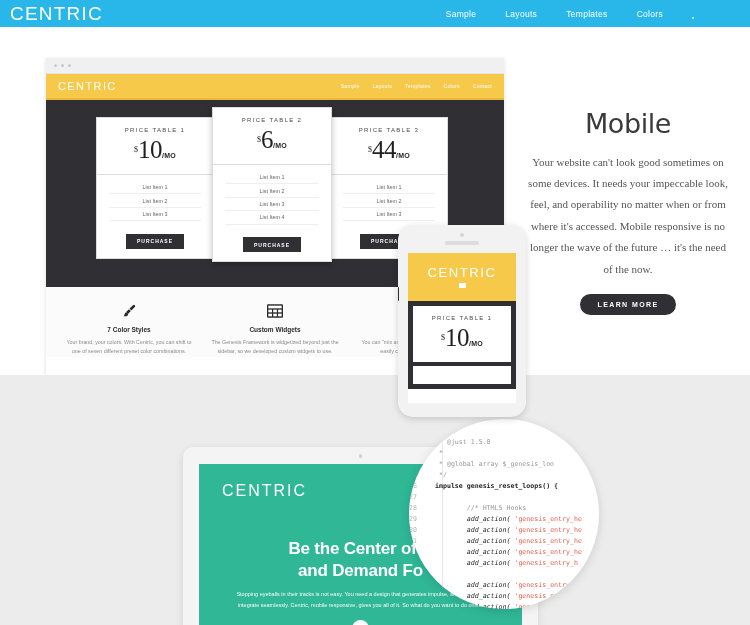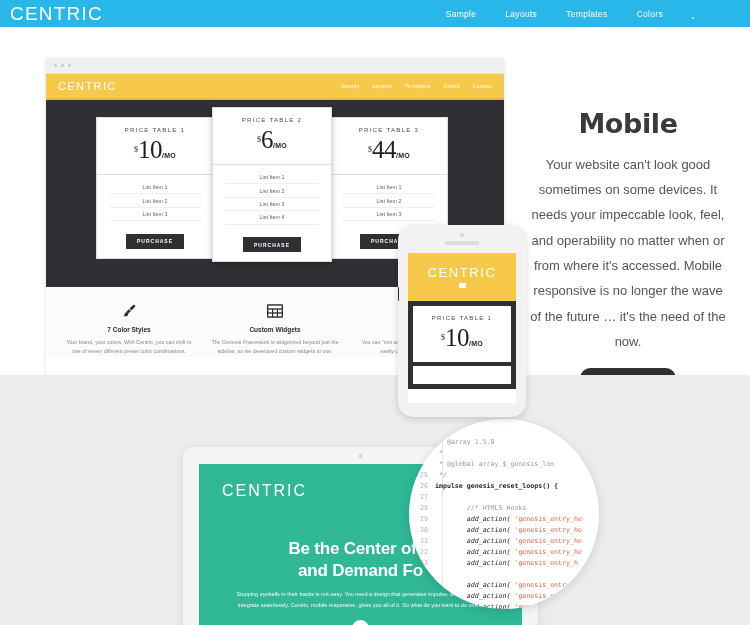--- a/index.html
+++ b/index.html
@@ -96,24 +96,24 @@
   .phone-logo { color:#ffffff; font-size:13px; letter-spacing:1.6px; }
   .phone-burger { width:7px;height:5px;background:#ffffff;margin-top:3px; }
   .phone-body { background:#2f2f34; padding:5px; }
   .phone-card { background:#ffffff; text-align:center; padding:9px 4px 10px; }
   .phone-card2 { background:#ffffff; margin-top:4px; height:18px; }
   .phone-side { position:absolute; left:-2px; top:62px; width:3px; height:14px; background:#2f2f34; border-radius:1px;}
 
   
   .hero-right { position:absolute; left:528px; top:80px; width:200px; text-align:center; }
   .hr-title {
-    font-size:27px; line-height:1.28; color:#3a3a3a; font-weight:700;
+    font-size:27px; line-height:1.28; color:#3a3a3a; font-weight:400;
     font-family:"DejaVu Sans", sans-serif; letter-spacing:-.4px;
   }
-  .hr-text { font-size:13px; line-height:1.95; color:#555555; margin-top:10px; }
+  .hr-text { font-size:11px; line-height:1.95; color:#555555; margin-top:10px;font-family:Liberation Serif, serif; }
   .hr-btn {
     display:inline-block; margin-top:14px; background:#2f2f34; color:#ffffff;
     font-size:7px; font-weight:bold; letter-spacing:1.4px;
     padding:7px 17px; border-radius:14px; cursor:pointer;
   }
 
   
   .graysec { position:absolute; left:0; top:375px; width:750px; height:250px; background:#ececec; }
 
   
@@ -139,21 +139,21 @@
 
   
   .codecircle {
     position:absolute; left:409px; top:419px; width:190px; height:190px;
     border-radius:50%; background:#ffffff; overflow:hidden; z-index:4;
     box-shadow:0 2px 10px rgba(0,0,0,.13);
     font-family:"DejaVu Sans Mono", monospace;
   }
   .code-inner { position:absolute; left:0; top:0; width:190px; height:190px; padding:18px 0 0 0; }
   .code-row { display:flex; font-size:6.6px; line-height:11px; white-space:pre; }
-  .code-ln { width:26px; text-align:right; color:#b3b3b3; padding-right:7px; flex:none; }
+  .code-ln { width:26px; text-align:left; color:#b3b3b3; padding-right:7px; flex:none; }
   .code-txt { color:#555555; }
   .c-cmt { color:#999999; }
   .c-fn  { color:#1f1f1f; font-weight:bold; }
   .c-str { color:#e8604c; }
   .c-kw  { color:#1f1f1f;font-style:italic; }
   .code-gutter { position:absolute; left:33px; top:0; width:1px; height:190px; background:#e6e6e6; }
 </style>
 </head>
 <body>
 
@@ -331,21 +331,21 @@
         <div>and Demand Fo</div>
       </div>
       <div class="tab-sub">Stopping eyeballs in their tracks is not easy. You need a design that generates impulse, and they must integrate seamlessly. Centric, mobile responsive, gives you all of it. So what do you want to do online</div>
       <div class="tab-chev">▾</div>
     </div>
   </div>
 
   <div class="codecircle">
     <div class="code-gutter"></div>
     <div class="code-inner">
-        <div class="code-row"><span class="code-ln"></span><span class="code-txt c-cmt">   @array 1.5.0</span></div>
+        <div class="code-row"><span class="code-ln"></span><span class="code-txt c-cmt">   @just 1.5.0</span></div>
         <div class="code-row"><span class="code-ln"></span><span class="code-txt c-cmt"> *</span></div>
         <div class="code-row"><span class="code-ln"></span><span class="code-txt c-cmt"> * @global array $_genesis_loo</span></div>
         <div class="code-row"><span class="code-ln">25</span><span class="code-txt c-cmt"> */</span></div>
         <div class="code-row"><span class="code-ln">26</span><span class="code-txt c-fn">impulse genesis_reset_loops() {</span></div>
         <div class="code-row"><span class="code-ln">27</span><span class="code-txt"></span></div>
         <div class="code-row"><span class="code-ln">28</span><span class="code-txt c-cmt">        //* HTML5 Hooks</span></div>
         <div class="code-row"><span class="code-ln">29</span><span class="code-txt"><span class="c-kw">        add_action( </span><span class="c-str">'genesis_entry_he</span></span></div>
         <div class="code-row"><span class="code-ln">30</span><span class="code-txt"><span class="c-kw">        add_action( </span><span class="c-str">'genesis_entry_he</span></span></div>
         <div class="code-row"><span class="code-ln">31</span><span class="code-txt"><span class="c-kw">        add_action( </span><span class="c-str">'genesis_entry_he</span></span></div>
         <div class="code-row"><span class="code-ln">22</span><span class="code-txt"><span class="c-kw">        add_action( </span><span class="c-str">'genesis_entry_he</span></span></div>

